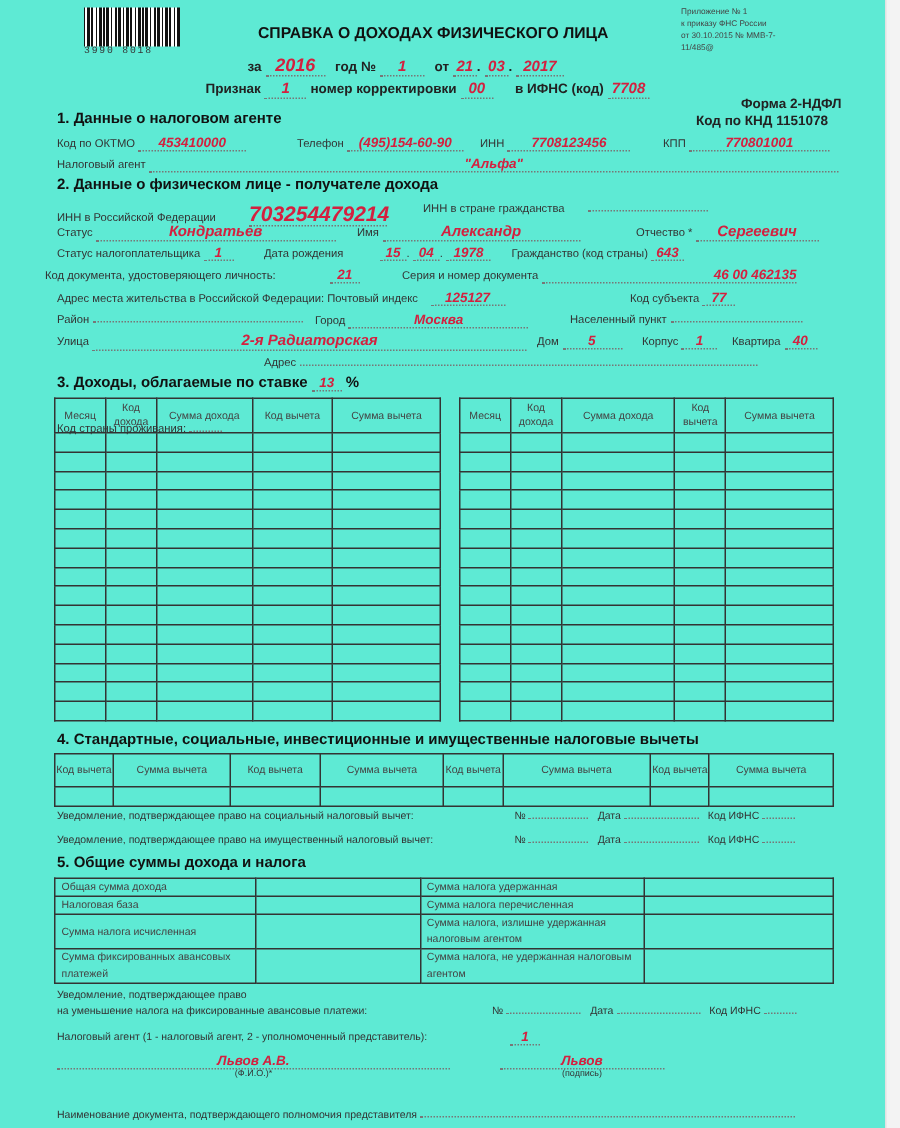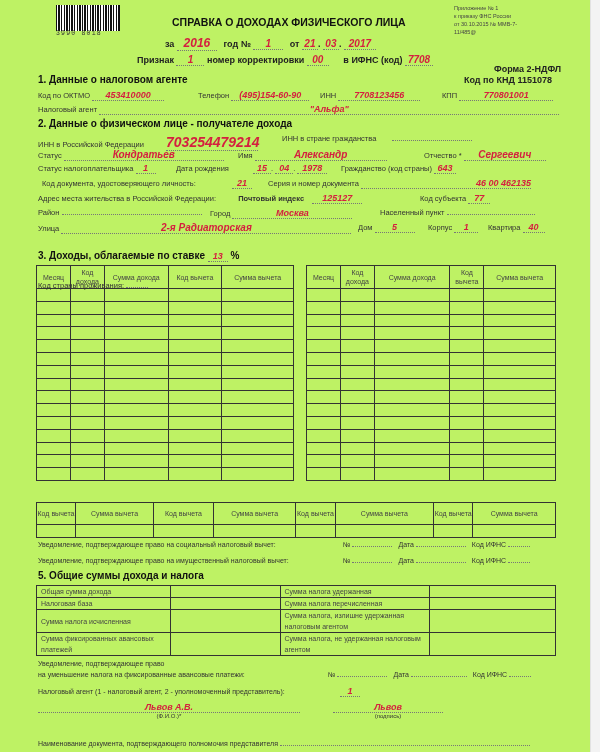--- a/index.html
+++ b/index.html
@@ -1,18 +1,18 @@
 <!DOCTYPE html>
 <html><head>
 <meta charset="utf-8">
 <style>
   * { box-sizing: border-box; margin: 0; padding: 0; }
   html, body { width: 600px; height: 752px; overflow: hidden; background: #ffffff; }
   body { font-family: "Liberation Sans", sans-serif; color: #222; font-size: 8px; position: relative; }
-  .page { position: absolute; left: 0; top: 0; width: 590px; height: 752px; background: #bef264; }
+  .page { position: absolute; left: 0; top: 0; width: 590px; height: 752px; background: #5eead4; }
   .scroll-edge { position: absolute; right: 0; top: 0; width: 10px; height: 752px; background: #f3f3f3; border-left: 1px solid #e2e2e2; }
   .abs { position: absolute; white-space: nowrap; }
   .red { color: #d4203f; font-style: italic; font-weight: bold; }
   .dots { border-bottom: 1px dotted #777; display: inline-block; text-align: center; }
   .lbl { color: #333; font-size: 7.5px; }
   .h-sec { font-weight: bold; font-size: 10px; color: #111; }
   .title { font-weight: bold; font-size: 10.5px; color: #111; }
   .small { font-size: 5.5px; color: #444; line-height: 8px; }
   table.grid { border-collapse: collapse; position: absolute; }
   table.grid td, table.grid th { border: 1px solid #333; font-size: 7px; font-weight: normal; color: #444; text-align: center; padding: 0; }
@@ -116,32 +116,32 @@
     <span>Дата рождения</span>
     <span class="dots red" style="width:18px;font-size:9px;margin-left:22px;">15</span>.
     <span class="dots red" style="width:18px;font-size:9px;">04</span>.
     <span class="dots red" style="width:30px;font-size:9px;">1978</span>
   </div>
   <div class="abs lbl" style="left:341px;top:163px;">
     <span>Гражданство (код страны)</span>
     <span class="dots red" style="width:22px;font-size:9px;">643</span>
   </div>
 
-  <div class="abs lbl" style="left:42px;top:178px;">
+  <div class="abs lbl" style="left:30px;top:178px;">
     <span>Код документа, удостоверяющего личность:</span>
     <span class="dots red" style="width:20px;font-size:9px;margin-left:34px;">21</span>
   </div>
   <div class="abs lbl" style="left:268px;top:178px;">
     <span>Серия и номер документа</span>
     <span class="dots red" style="width:170px;font-size:9px;text-align:right;">46 00 462135</span>
   </div>
 
   <div class="abs lbl" style="left:38px;top:193px;">
     <span>Адрес места жительства в Российской Федерации:</span>
-    <span style="margin-left:20px;font-weight:bold;">Почтовый индекс</span>
+    <span style="margin-left:0;">Почтовый индекс</span>
     <span class="dots red" style="width:50px;font-size:9px;margin-left:6px;">125127</span>
   </div>
   <div class="abs lbl" style="left:420px;top:193px;">
     <span>Код субъекта</span>
     <span class="dots red" style="width:22px;font-size:9px;">77</span>
   </div>
 
   <div class="abs lbl" style="left:38px;top:208px;">
     <span>Район</span>
     <span class="dots" style="width:140px;"></span>
@@ -168,20 +168,24 @@
     <span class="dots red" style="width:24px;font-size:9px;">1</span>
   </div>
   <div class="abs lbl" style="left:488px;top:222px;">
     <span>Квартира</span>
     <span class="dots red" style="width:22px;font-size:9px;">40</span>
   </div>
 
   <div class="abs lbl" style="left:38px;top:237px;margin-top:44px;">
     <span>Код страны проживания:</span>
     <span class="dots" style="width:22px;"></span>
+  </div>
+  <div class="abs lbl" style="left:176px;top:237px;">
+    <span>Адрес</span>
+    <span class="dots" style="width:305px;"></span>
   </div>
 
   <div class="abs h-sec" style="left:38px;top:250px;">
     <span>3. Доходы, облагаемые по ставке</span>
     <span class="dots red" style="width:20px;font-size:9px;">13</span>
     <span>%</span>
   </div>
 
   <table class="grid" id="income-left" style="left:36px;top:265px;width:258px;">
     <thead>
@@ -414,20 +418,21 @@
         <tr style="height: 12.8px;">
           <td></td>
           <td></td>
           <td></td>
           <td></td>
           <td></td>
         </tr>
       </tbody>
   </table>
 
+  <div class="abs h-sec" style="left:38px;top:488px;">4. Стандартные, социальные, инвестиционные и имущественные налоговые вычеты</div>
   <table class="grid" id="deductions" style="left:36px;top:502px;width:520px;">
     <thead>
       <tr style="height:22px;">
         <th style="width:34px;">Код вычета</th>
         <th style="width:68px;">Сумма вычета</th>
         <th style="width:52px;">Код вычета</th>
         <th style="width:72px;">Сумма вычета</th>
         <th style="width:34px;">Код вычета</th>
         <th style="width:86px;">Сумма вычета</th>
         <th style="width:34px;">Код вычета</th>

